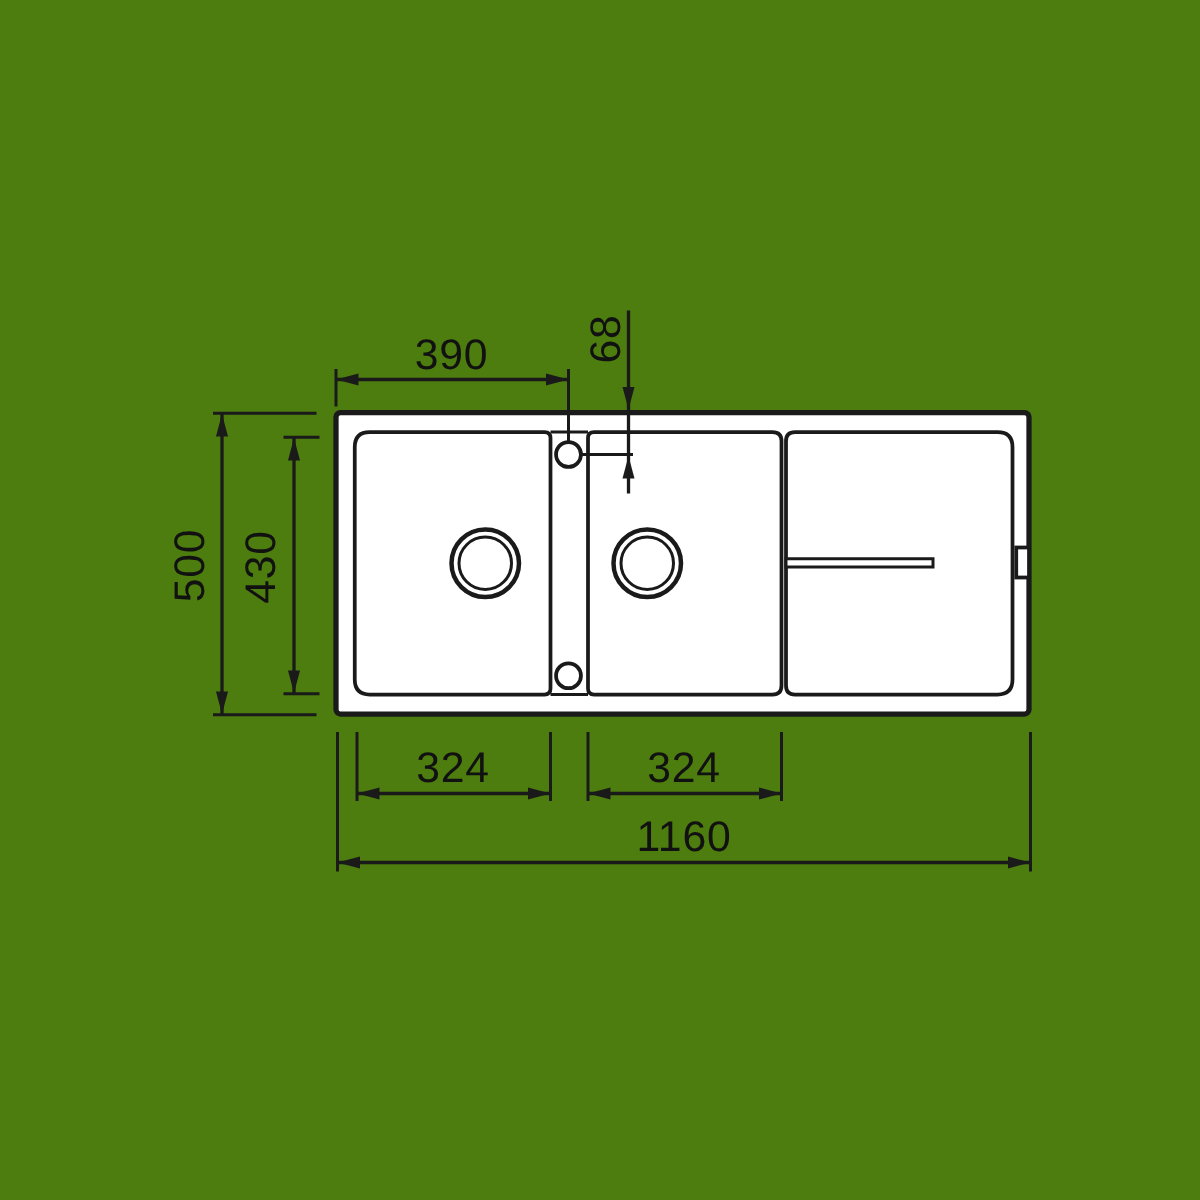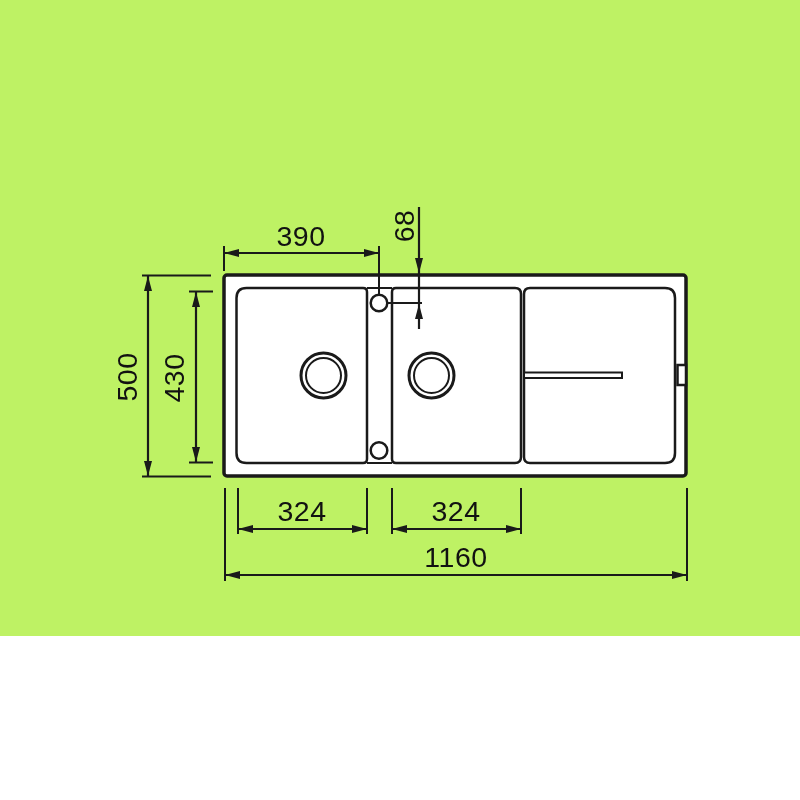--- a/index.html
+++ b/index.html
@@ -6,22 +6,22 @@
     margin: 0;
     padding: 0;
     width: 800px;
     height: 800px;
     background: #ffffff;
     font-family: "Liberation Sans", sans-serif;
   }
   .stage {
     position: relative;
     width: 800px;
-    height: 636px;
-    background: #bef264;
+    height: 800px;
+    background: #4d7c0f;
     overflow: hidden;
   }
   svg { display: block; }
   .outline  { fill: #ffffff; stroke: #1a1a1a; }
   .thick    { stroke-width: 3.5; }
   .mid      { stroke-width: 2.5; }
   .thin     { stroke-width: 2; }
   .dimline  { stroke: #1a1a1a; stroke-width: 2.2; fill: none; }
   .extline  { stroke: #1a1a1a; stroke-width: 2;   fill: none; }
   .arrow    { fill: #1a1a1a; stroke: none; }

